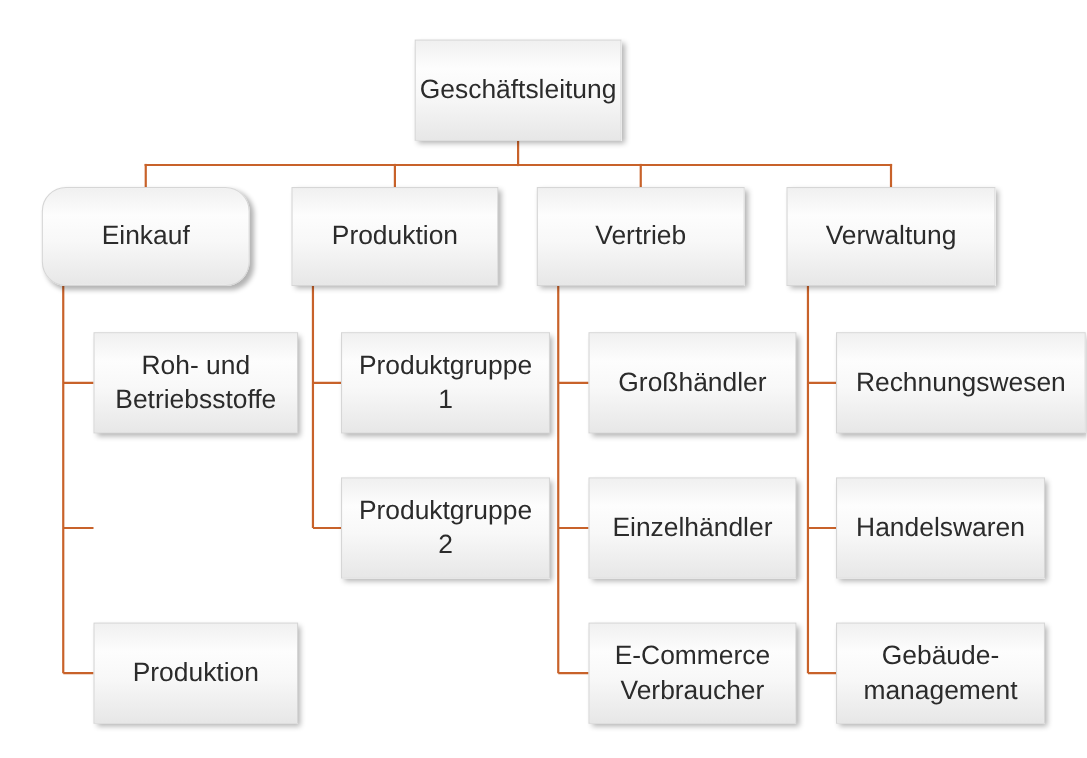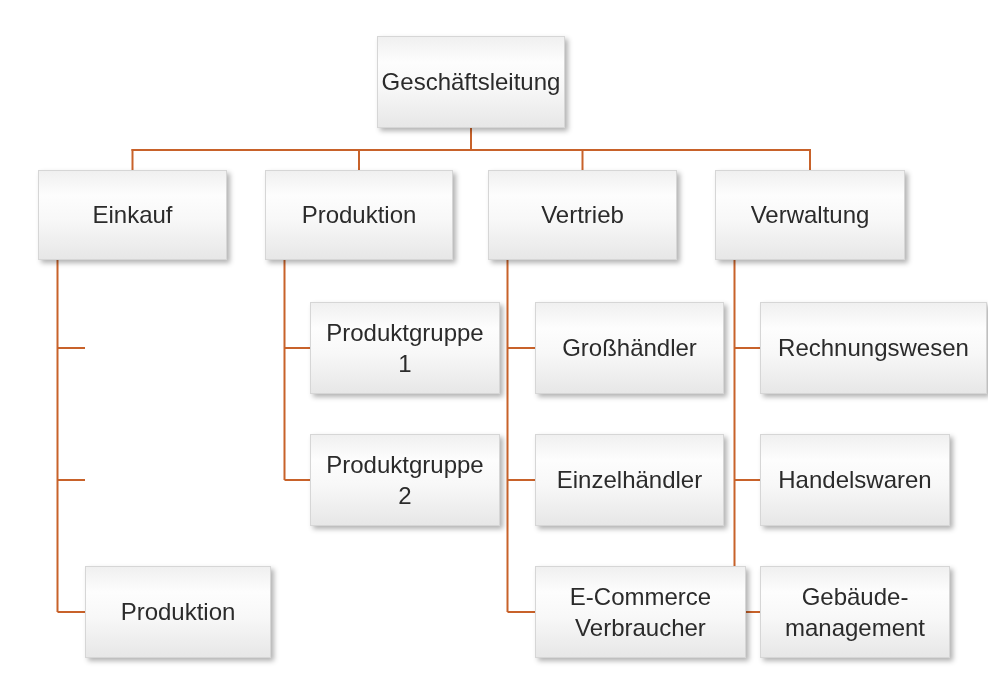--- a/index.html
+++ b/index.html
@@ -66,51 +66,55 @@
     <path d="M57.5 260 V612 M57.5 348 H85 M57.5 480 H85 M57.5 612 H85"></path>
     <path d="M284.5 260 V480 M284.5 348 H310 M284.5 480 H310"></path>
     <path d="M507.5 260 V612 M507.5 348 H535 M507.5 480 H535 M507.5 612 H535"></path>
     <path d="M734.5 260 V612 M734.5 348 H760 M734.5 480 H760 M734.5 612 H760"></path>
   </svg>
 
   <div class="node" style="left:377px;top:36px;width:188px;height:92px;">
     <span class="node-label">Geschäftsleitung</span>
   </div>
 
-  <div class="node" style="left:38px;top:170px;width:189px;height:90px;">
+  <div class="node" style="left:38px;top:170px;width:189px;height:90px;border-radius:22px;">
     <span class="node-label">Einkauf</span>
   </div>
   <div class="node" style="left:265px;top:170px;width:188px;height:90px;">
     <span class="node-label">Produktion</span>
   </div>
   <div class="node" style="left:488px;top:170px;width:189px;height:90px;">
     <span class="node-label">Vertrieb</span>
   </div>
   <div class="node" style="left:715px;top:170px;width:190px;height:90px;">
     <span class="node-label">Verwaltung</span>
   </div>
 
+  <div class="node" style="left:85px;top:302px;width:186px;height:92px;">
+    <span class="node-label">Roh- und
+Betriebsstoffe</span>
+  </div>
   <div class="node" style="left:85px;top:566px;width:186px;height:92px;">
     <span class="node-label">Produktion</span>
   </div>
 
   <div class="node" style="left:310px;top:302px;width:190px;height:92px;">
     <span class="node-label">Produktgruppe 1</span>
   </div>
   <div class="node" style="left:310px;top:434px;width:190px;height:92px;">
     <span class="node-label">Produktgruppe 2</span>
   </div>
 
   <div class="node" style="left:535px;top:302px;width:189px;height:92px;">
     <span class="node-label">Großhändler</span>
   </div>
   <div class="node" style="left:535px;top:434px;width:189px;height:92px;">
     <span class="node-label">Einzelhändler</span>
   </div>
-  <div class="node" style="left:535px;top:566px;width:211px;height:92px;">
+  <div class="node" style="left:535px;top:566px;width:189px;height:92px;">
     <span class="node-label">E-Commerce
 Verbraucher</span>
   </div>
 
   <div class="node" style="left:760px;top:302px;width:227px;height:92px;">
     <span class="node-label">Rechnungswesen</span>
   </div>
   <div class="node" style="left:760px;top:434px;width:190px;height:92px;">
     <span class="node-label">Handelswaren</span>
   </div>

